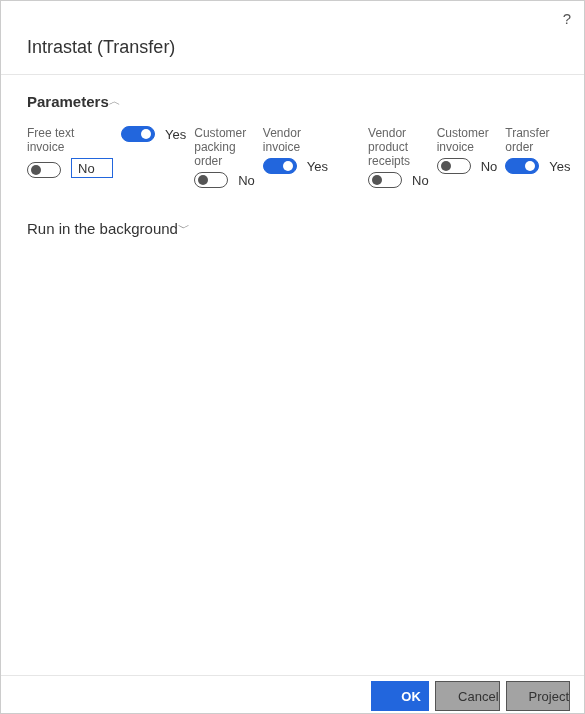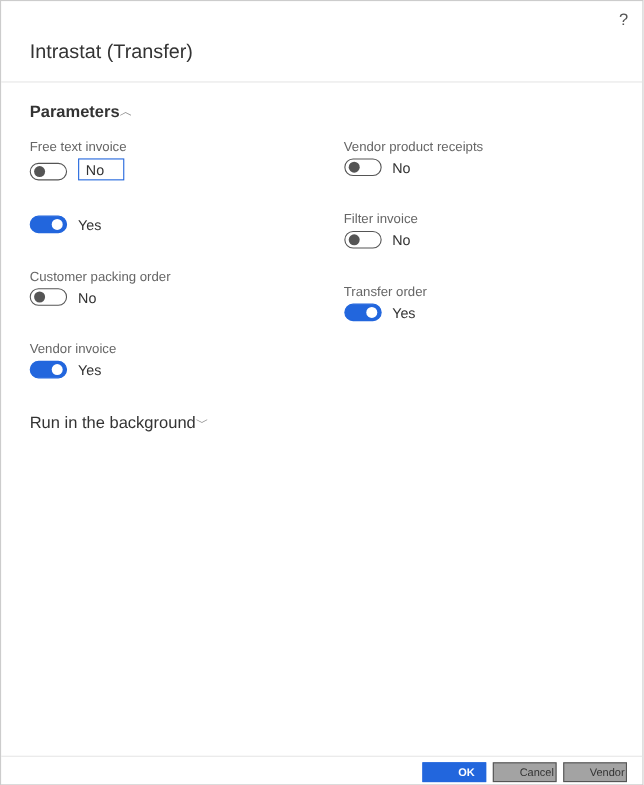--- a/index.html
+++ b/index.html
@@ -3,31 +3,31 @@
 <meta charset="utf-8">
 <style>
 * { box-sizing: border-box; font-family: "Segoe UI", sans-serif; }
 body { margin: 0; width: 585px; height: 714px; background: #fff; position: relative; overflow: hidden; border: 1px solid #ccc;}
 .help { position: absolute; top: 9px; right: 13px; font-size: 15px; color: #555; cursor: pointer;}
 .title { font-size: 18px; color: #333; padding: 36px 0 16px 26px; border-bottom: 1px solid #e6e6e6;}
 .section-header { display: flex; justify-content: flex-start; align-items: center; padding: 18px 26px 6px 26px;}
 .section-title { font-size: 15px; font-weight: 600; color: #333; }
 .chev { color: #888; font-size: 12px; }
 .params-body { padding: 10px 26px 0 26px; display: flex; gap: 40px;}
-.col { flex: 1; display: flex; flex-direction: column; gap: 32px;}
+.col { flex: 1; display: flex; gap: 8px;}
 .field-label { font-size: 12px; color: #666; margin-bottom: 4px; display: block;}
 .field-row { display: flex; align-items: flex-end; gap: 10px;}
 .toggle { width: 34px; height: 16px; border: 1px solid #555; border-radius: 10px; position: relative; background: #fff; cursor: pointer;}
 .toggle.on { background: #2266dd; border-color: #2266dd;}
 .knob { width: 10px; height: 10px; border-radius: 50%; background: #555; position: absolute; top: 2px; left: 3px;}
 .toggle.on .knob { background: #fff; left: 19px;}
 .val { font-size: 13px; color: #333;}
 .input-box { border: 1px solid #2266dd; padding: 1px 6px; font-size: 13px; color: #333; min-width: 42px; height:20px; display:flex; align-items:center;}
 .footer { position: absolute; bottom: 0; right: 0; left: 0; display: flex; justify-content: flex-end; gap: 6px; padding: 5px 14px 2px 0; border-top: 1px solid #e6e6e6;}
-.btn { min-width: 58px; height: 18px; font-size: 10px; display: flex; align-items: center; justify-content: center; cursor: pointer; padding-left: 22px;}
+.btn { min-width: 58px; height: 30px; font-size: 13px; display: flex; align-items: center; justify-content: center; cursor: pointer; padding-left: 22px;}
 .btn.primary { background: #2266dd; color: #fff; border: 1px solid #2266dd; font-weight: 600;}
 .btn.secondary { background: #a3a3a3; color: #333; border: 1px solid #555;}
 </style>
 </head>
 <body>
 
 <span class="help">?</span>
 
 <div class="title">Intrastat (Transfer)</div>
 
@@ -86,21 +86,21 @@
       <span class="field-label">Vendor product receipts</span>
       <div class="field-row">
         <div class="toggle">
             <div class="knob"></div>
           </div>
         <span class="val">No</span>
       </div>
     </div>
 
     <div>
-      <span class="field-label">Filter invoice</span>
+      <span class="field-label">Customer invoice</span>
       <div class="field-row">
         <div class="toggle">
             <div class="knob"></div>
           </div>
         <span class="val">No</span>
       </div>
     </div>
 
     <div>
       <span class="field-label">Transfer order</span>
@@ -116,14 +116,14 @@
 </div>
 
 <div class="section-header" style="margin-top:14px">
   <span class="section-title" style="font-weight:400">Run in the background</span>
   <span class="chev">﹀</span>
 </div>
 
 <div class="footer">
   <div class="btn primary">OK</div>
   <div class="btn secondary">Cancel</div>
-  <div class="btn secondary">Vendor</div>
+  <div class="btn secondary">Project</div>
 </div>
 
 </body></html>

